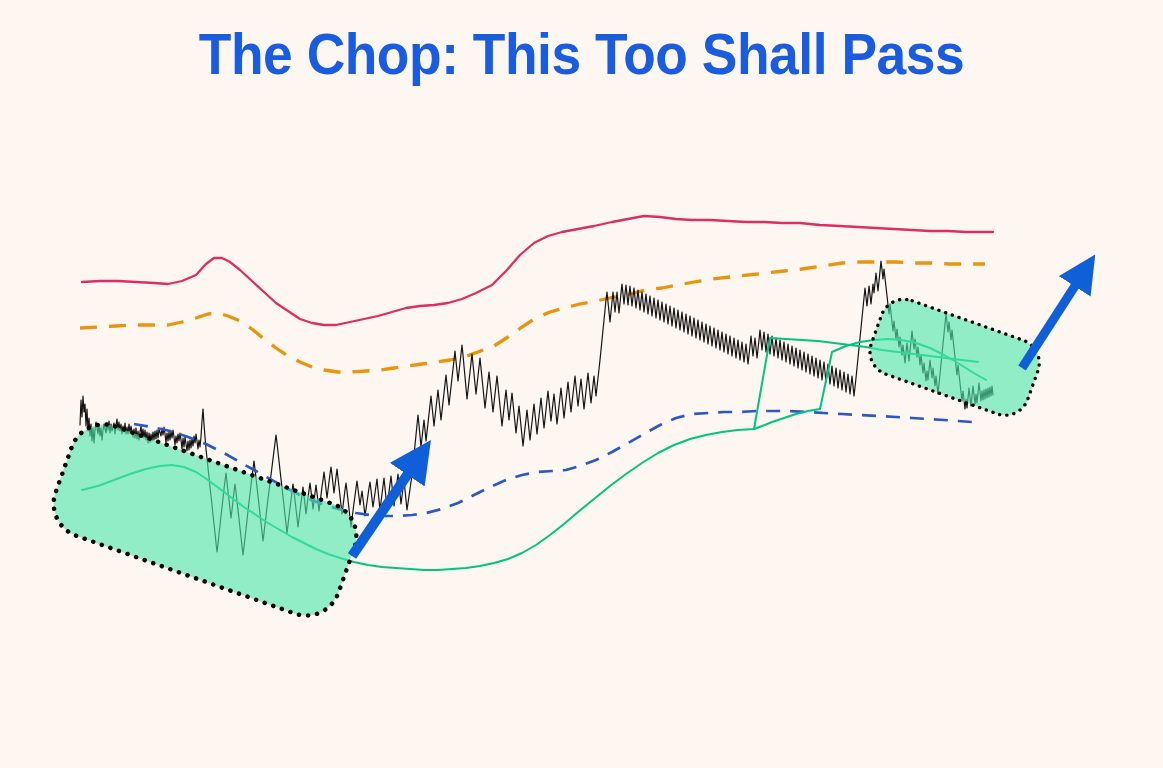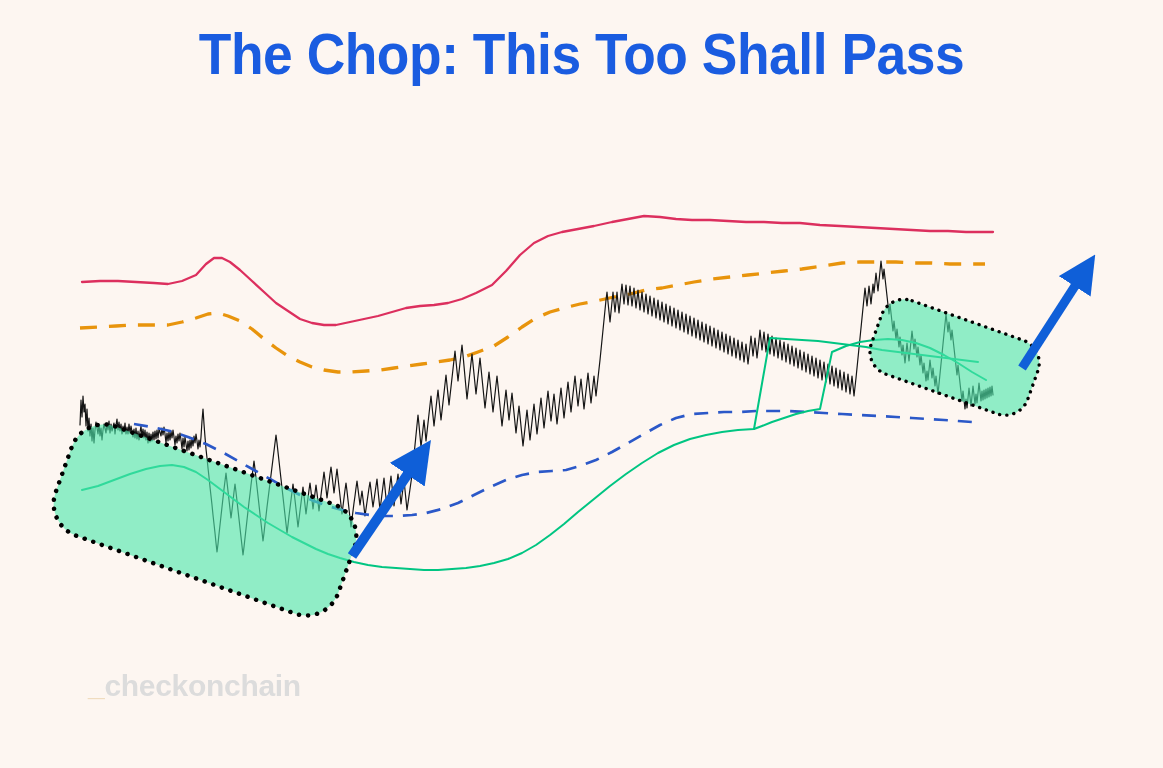--- a/index.html
+++ b/index.html
@@ -86,15 +86,14 @@
 
     <g transform="rotate(19.6 954 356)">
       <rect x="872" y="318" width="166" height="78" rx="24" ry="24" fill="#4ee7ab" fill-opacity="0.62" stroke="#000000" stroke-width="3.4" stroke-dasharray="0.1,7" stroke-linecap="round"></rect>
     </g>
 
     <line x1="352" y1="556" x2="418" y2="459" stroke="#0f5fd8" stroke-width="10" stroke-linecap="butt" marker-end="url(#arrowhead)"></line>
 
     <line x1="1022" y1="368" x2="1084" y2="272" stroke="#0f5fd8" stroke-width="9" stroke-linecap="butt" marker-end="url(#arrowhead)"></line>
   </svg>
 
-  <div id="watermark"><span class="us">_</span><span>checkonchain</span></div>
 
 </div>
 
 </body></html>

